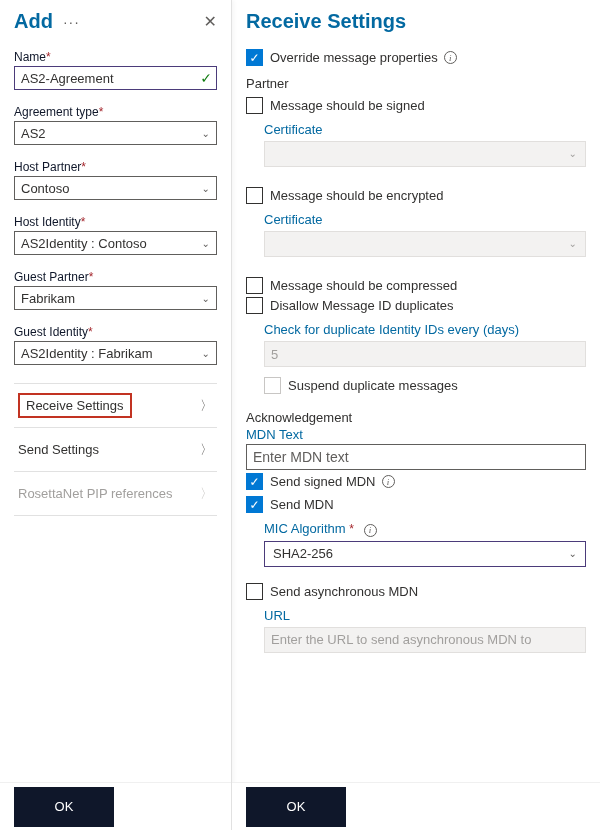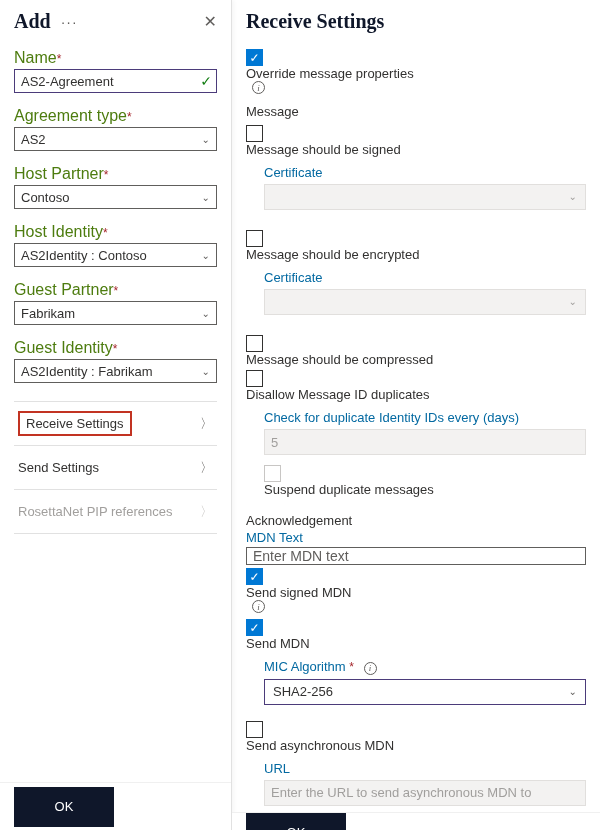--- a/index.html
+++ b/index.html
@@ -1,24 +1,24 @@
 <!DOCTYPE html>
 <html><head>
 <meta charset="utf-8">
 <style>
 * { box-sizing: border-box; margin: 0; padding: 0; font-family: "Segoe UI", Arial, sans-serif; }
 body { display: flex; width: 600px; height: 830px; background: #fff; color: #323130; font-size: 13px; overflow: hidden; }
 .left-panel { width: 232px; border-right: 1px solid #e1e1e1; padding: 10px 14px 0 14px; display: flex; flex-direction: column; position: relative; box-shadow: 2px 0 4px rgba(0,0,0,0.04);}
 .right-panel { flex: 1; padding: 10px 14px 0 14px; display: flex; flex-direction: column; position: relative; }
 .panel-header { display: flex; align-items: center; margin-bottom: 10px; }
-.panel-title { font-size: 20px; font-weight: 600; color: #0f172a; font-family: Liberation Serif, serif; }
+.panel-title { font-size: 20px; font-weight: 600; color: #0369a1; }
 .more { margin-left: 10px; letter-spacing: 1px; font-size: 14px; color: #605e5c; cursor: pointer;}
 .close { margin-left: auto; font-size: 16px; color: #605e5c; cursor: pointer; font-weight: 300; }
 .field-group { margin-top: 6px; margin-bottom: 8px; }
-.field-label { font-size: 16px; color: #4d7c0f; }
+.field-label { font-size: 12px; color: #0f172a; }
 .req { color: #a4262c; font-size: 12px; }
 .text-input, .select-box {
   width: 100%; height: 24px; border: 1px solid #605e5c; padding: 0 6px 0 6px;
   font-size: 13px; color: #323130; background: #fff; position: relative; display: flex; align-items: center;
   margin-top: 2px;
 }
 .name-input { border: 1px solid #4b3b7a; position: relative; }
 .name-input .check { position: absolute; right: 4px; color: #107c10; font-size: 14px; pointer-events: none; }
 .select-box { position: relative; }
 .select-box .chev { position: absolute; right: 6px; font-size: 10px; color: #605e5c; pointer-events: none; }
@@ -26,21 +26,21 @@
 .settings-item { display: flex; align-items: center; height: 44px; border-bottom: 1px solid #e1e1e1; cursor: pointer; padding: 0 4px; }
 .settings-item .chev-r { margin-left: auto; font-size: 13px; color: #605e5c; }
 .settings-item.disabled { color: #a19f9d; }
 .settings-item.disabled .chev-r { color: #c8c6c4; }
 .settings-item.highlight span:first-child { border: 2px solid #c23322; padding: 3px 6px; }
 .footer { margin-top: auto; height: 48px; display: flex; align-items: center; background: #fff; margin-left: -14px; margin-right: -14px; padding: 0 14px; border-top: 1px solid #f0f0f0;}
 .ok-btn { background: #0f172a; color: #fff; border: none; width: 100px; height: 40px; font-size: 13px; cursor: pointer; }
 
 .right-panel .panel-title { font-size: 20px; font-weight: 600; }
 .section-label { font-size: 13px; color: #323130; margin-top: 10px; }
-.cb-row { display: flex; margin-top: 6px; flex-direction: column; }
+.cb-row { display: flex; align-items: center; margin-top: 6px; }
 .checkbox { width: 17px; height: 17px; border: 1px solid #323130; display: inline-flex; align-items: center; justify-content: center; margin-right: 7px; cursor: pointer; flex: 0 0 17px; }
 .checkbox.checked { background: #0078d4; border-color: #0078d4; color: #fff; font-size: 12px; }
 .checkbox.checked::after { content: "✓"; }
 .info-icon { width: 13px; height: 13px; border: 1px solid #605e5c; border-radius: 50%; display: inline-flex; align-items: center; justify-content: center; font-size: 9px; margin-left: 6px; color: #605e5c; font-style: italic; font-family: Georgia, serif;}
 .info-icon::after { content: "i"; }
 .subgroup2 { margin: 6px 0 0 0; padding: 2px 0 6px 18px; }
 .sub-label { font-size: 13px; color: #0369a1; }
 .disabled-select { width: 100%; height: 26px; background: #f3f2f1; border: 1px solid #e1dfdd; margin-top: 4px; position: relative; }
 .disabled-select .chev { position: absolute; right: 8px; top: 6px; font-size: 10px; color: #a19f9d; }
 .disabled-input { width: 100%; height: 26px; background: #f3f2f1; border: 1px solid #e1dfdd; margin-top: 4px; padding: 0 6px; display: flex; align-items: center; color: #a19f9d; font-size: 13px;}
@@ -132,21 +132,21 @@
   <div class="panel-header">
     <div class="panel-title">Receive Settings</div>
   </div>
 
   <div class="cb-row">
     <span class="checkbox checked"></span>
     <span>Override message properties</span>
     <span class="info-icon"></span>
   </div>
 
-  <div class="section-label">Message</div>
+  <div class="section-label">Partner</div>
 
   <div class="cb-row">
     <span class="checkbox"></span>
     <span>Message should be signed</span>
   </div>
   <div class="subgroup2">
     <div class="sub-label">Certificate</div>
     <div class="disabled-select">
         <span class="chev">⌄</span>
       </div>

